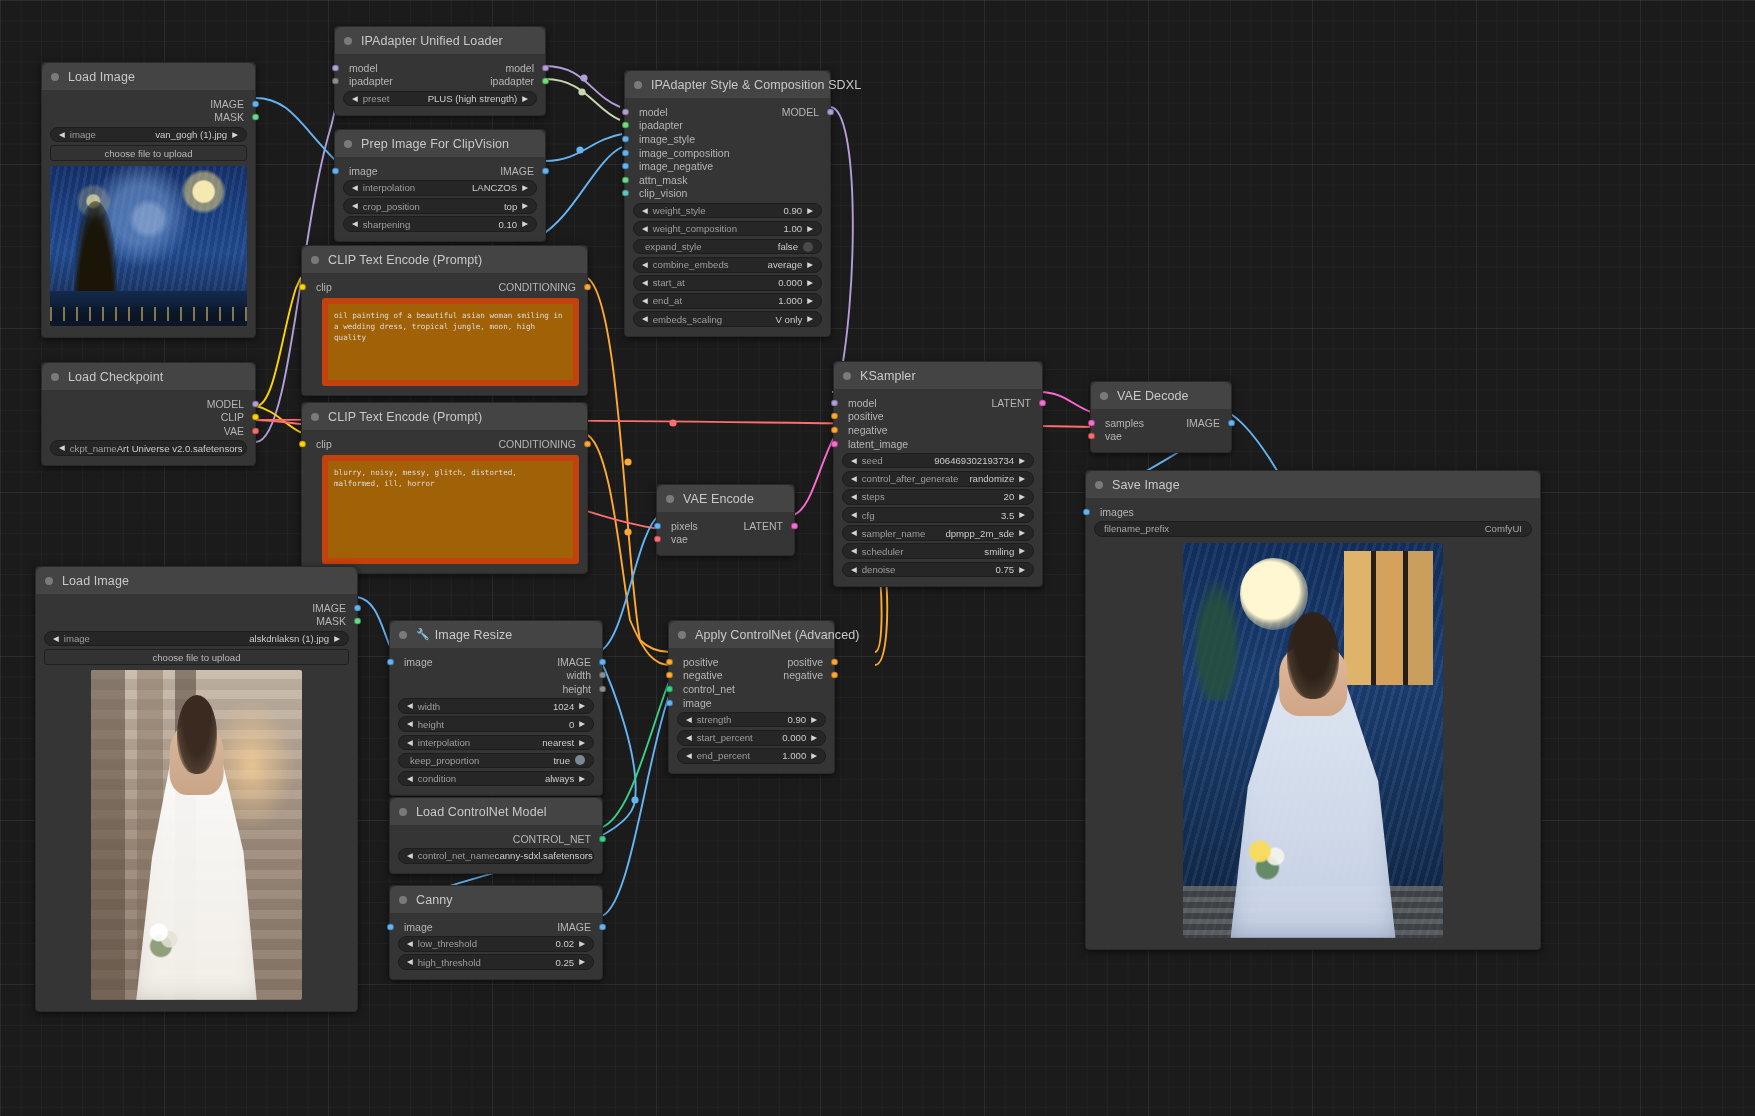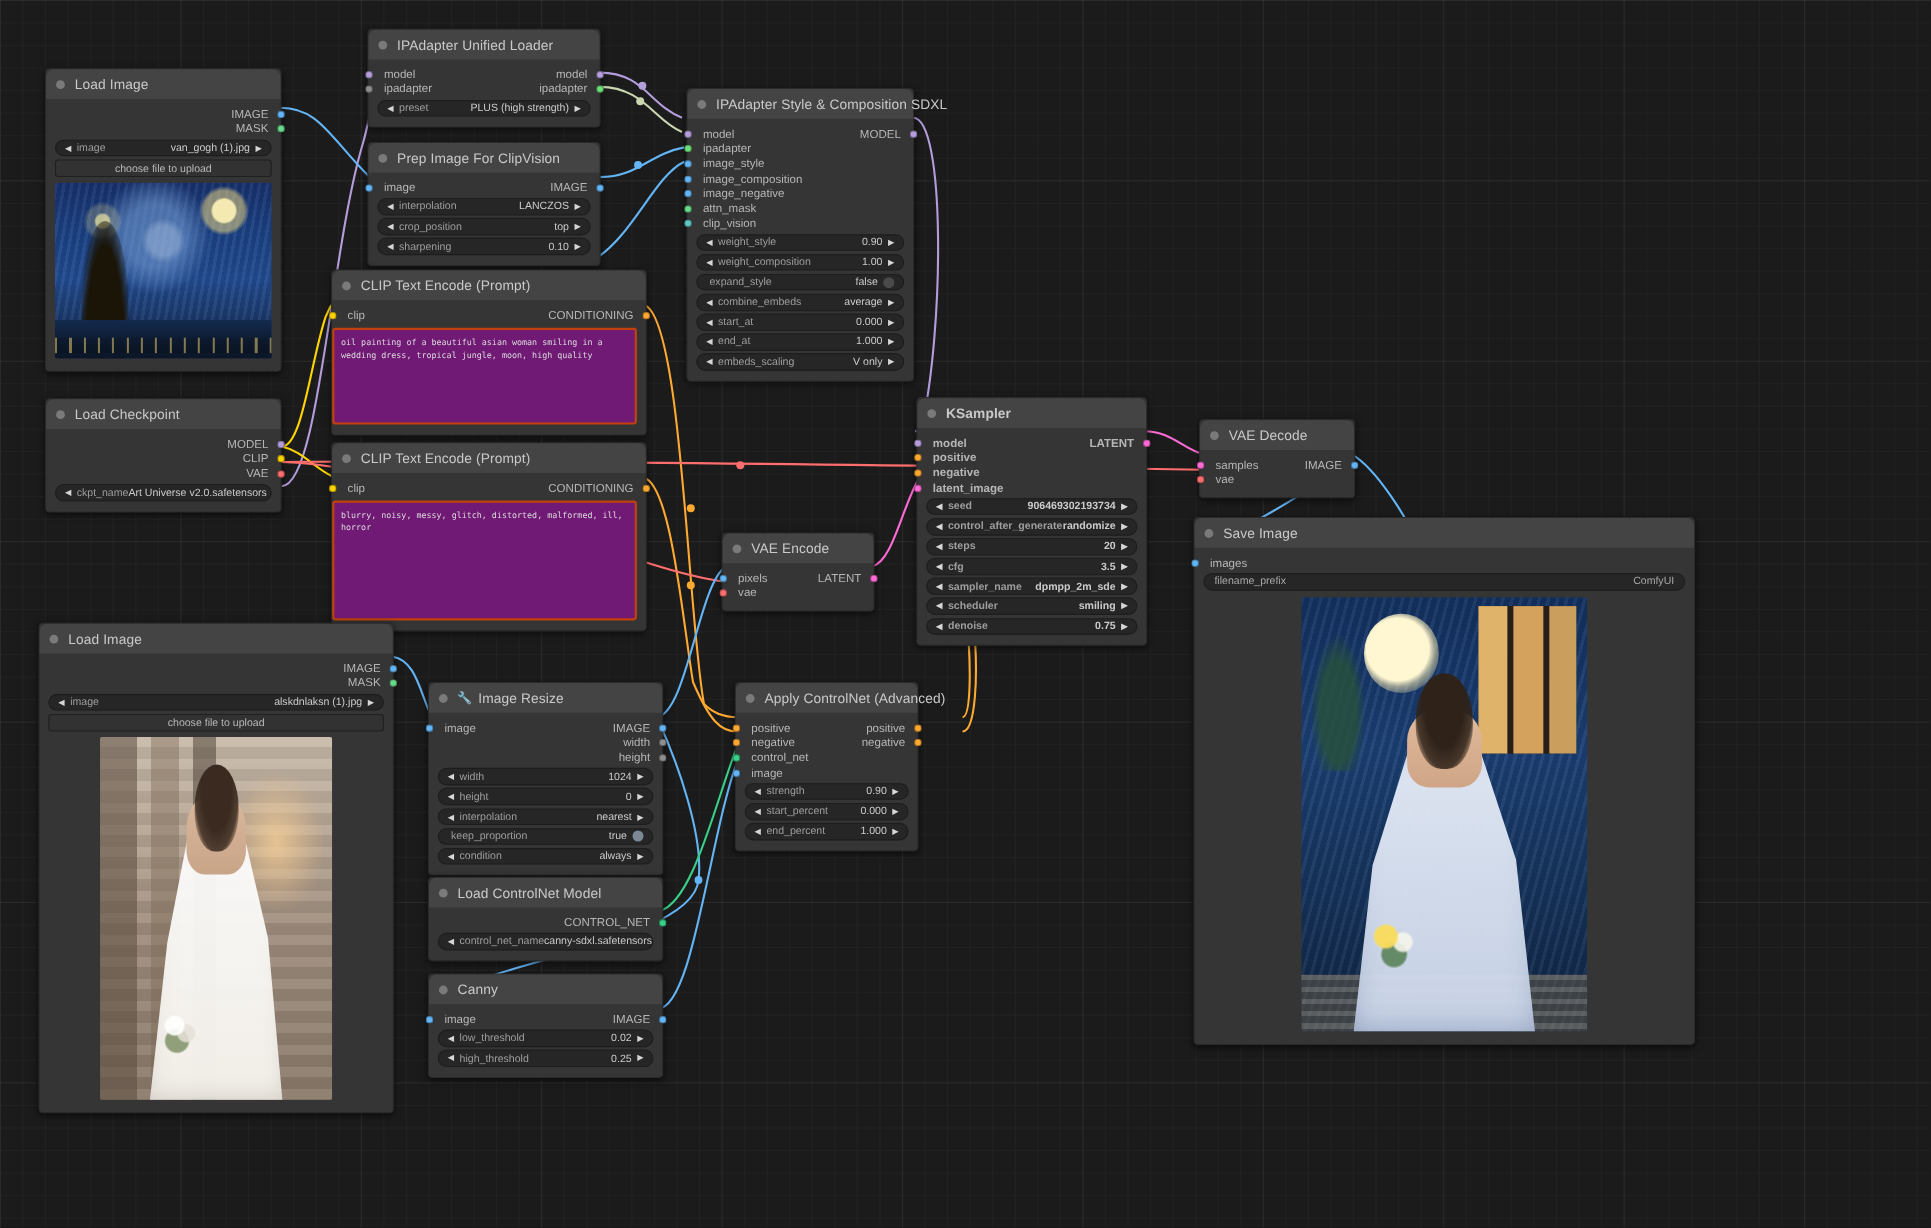--- a/index.html
+++ b/index.html
@@ -94,23 +94,23 @@
     width: 10px; height: 10px; border-radius: 50%;
     background: #7c8894; margin-left: 5px; flex:none;
   }
   .btn-widget {
     height: 15.5px; margin: 3px 8px 0 8px;
     background: #323232; border: 1px solid #1f1f1f; border-radius: 3px;
     display: flex; align-items: center; justify-content: center;
     font-size: 9.6px; color: #b9b9b9;
   }
   .textbox {
-    margin: 4px 8px 0 0;
-    background: #701a75;
-    border: 2px solid #c2410c;
+    margin: 4px 8px 0 20px;
+    background: #a16207;
+    border: 6px solid #c2410c;
     border-radius: 3px;
     color: #dcdcdc;
     font-family: "DejaVu Sans Mono", monospace;
     font-size: 7.6px;
     line-height: 1.5;
     padding: 6px 6px;
     overflow: hidden;
     word-break: break-word;
   }
   .imgbox {
@@ -410,21 +410,21 @@
       <div class="widget">
         <span class="arrow-l">◀</span>
         <span class="wname">sharpening</span>
         <span style="flex:1"></span>
         <span class="wval">0.10</span>
         <span class="arrow-r">▶</span>
       </div>
     </div>
   </div>
 
-  <div class="node" style="left:624px; top:80px; width:207px;">
+  <div class="node" style="left:624px; top:70px; width:207px;">
     <div class="node-title">
       <span class="title-dot"></span>
       <span>IPAdapter Style &amp; Composition SDXL</span>
     </div>
     <div class="node-body">
       <div class="slot-row">
         <div class="both">
           <span><span class="dot in" style="background:#b39ddb"></span><span class="lbl-in">model</span></span>
           <span><span class="dot out" style="background:#b39ddb"></span><span>MODEL</span></span>
         </div>
@@ -770,21 +770,21 @@
       <div class="widget">
         <span class="arrow-l">◀</span>
         <span class="wname">high_threshold</span>
         <span style="flex:1"></span>
         <span class="wval">0.25</span>
         <span class="arrow-r">▶</span>
       </div>
     </div>
   </div>
 
-  <div class="node" style="left:833px; top:361px; width:210px;font-weight:bold;">
+  <div class="node" style="left:833px; top:361px; width:210px;">
     <div class="node-title">
       <span class="title-dot"></span>
       <span>KSampler</span>
     </div>
     <div class="node-body">
       <div class="slot-row">
         <div class="both">
           <span><span class="dot in" style="background:#b39ddb"></span><span class="lbl-in">model</span></span>
           <span><span class="dot out" style="background:#ff6bd6"></span><span>LATENT</span></span>
         </div>

